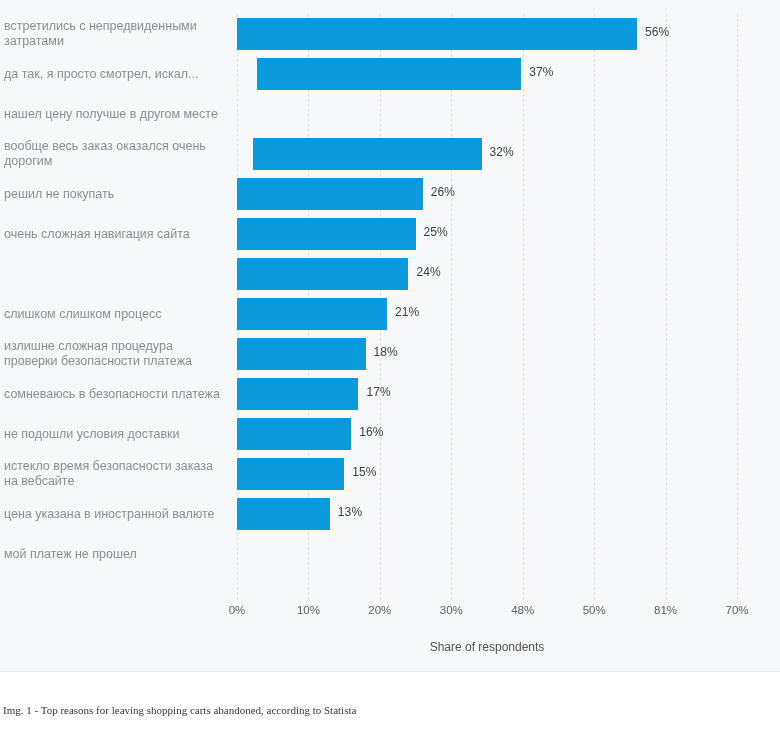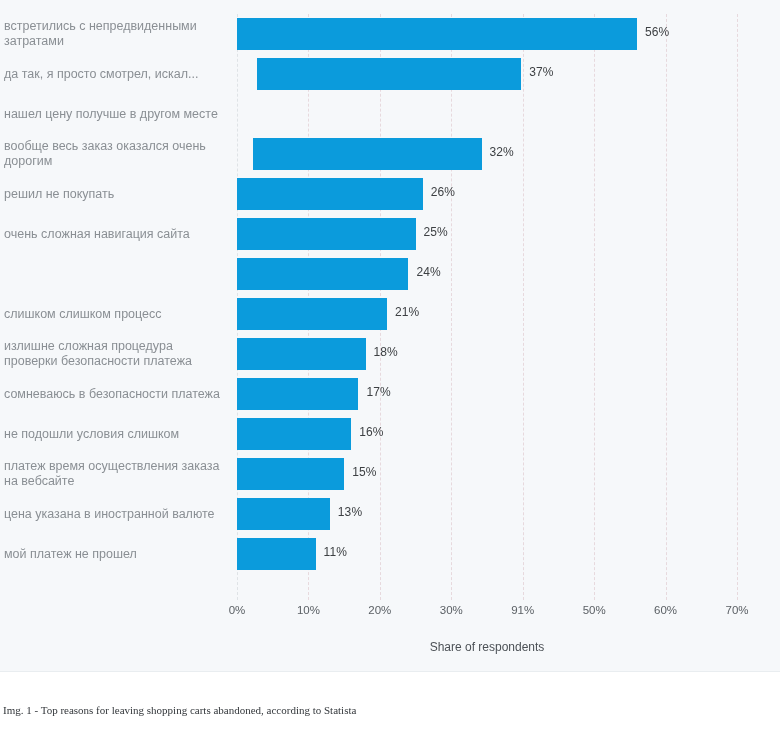--- a/index.html
+++ b/index.html
@@ -159,22 +159,22 @@
     <div id="labels">
         <div class="cat-label" style="top: 5px;">встретились с непредвиденными затратами</div>
         <div class="cat-label" style="top: 52.5px;">да так, я просто смотрел, искал...</div>
         <div class="cat-label" style="top: 92.5px;">нашел цену получше в другом месте</div>
         <div class="cat-label" style="top: 125px;">вообще весь заказ оказался очень дорогим</div>
         <div class="cat-label" style="top: 172.5px;">решил не покупать</div>
         <div class="cat-label" style="top: 212.5px;">очень сложная навигация сайта</div>
         <div class="cat-label" style="top: 292.5px;">слишком слишком процесс</div>
         <div class="cat-label" style="top: 325px;">излишне сложная процедура проверки безопасности платежа</div>
         <div class="cat-label" style="top: 372.5px;">сомневаюсь в безопасности платежа</div>
-        <div class="cat-label" style="top: 412.5px;">не подошли условия слишком</div>
-        <div class="cat-label" style="top: 445px;">платеж время осуществления заказа на вебсайте</div>
+        <div class="cat-label" style="top: 412.5px;">не подошли условия доставки</div>
+        <div class="cat-label" style="top: 445px;">истекло время безопасности заказа на вебсайте</div>
         <div class="cat-label" style="top: 492.5px;">цена указана в иностранной валюте</div>
         <div class="cat-label" style="top: 532.5px;">мой платеж не прошел</div>
       </div>
 
     <div id="plot-area">
       <div id="gridlines">
           <div class="gridline zero" style="left: 0px;"></div>
           <div class="gridline" style="left: 71.4286px;"></div>
           <div class="gridline" style="left: 142.857px;"></div>
           <div class="gridline" style="left: 214.286px;"></div>
@@ -225,35 +225,31 @@
             <div class="bar-value" style="left: 122.286px;">16%</div>
           </div>
           <div class="row" style="top: 440px;">
             <div class="bar" style="width: 107.143px; background: rgb(11, 155, 220);"></div>
             <div class="bar-value" style="left: 115.143px;">15%</div>
           </div>
           <div class="row" style="top: 480px;">
             <div class="bar" style="width: 92.8571px; background: rgb(11, 155, 220);"></div>
             <div class="bar-value" style="left: 100.857px;">13%</div>
           </div>
-          <div class="row" style="top: 520px;">
-            <div class="bar" style="width: 78.5714px; background: rgb(11, 155, 220);"></div>
-            <div class="bar-value" style="left: 86.5714px;">11%</div>
-          </div>
         </div>
     </div>
 
     <div id="xaxis">
         <div class="tick-label" style="left: 0px;">0%</div>
         <div class="tick-label" style="left: 71.4286px;">10%</div>
         <div class="tick-label" style="left: 142.857px;">20%</div>
         <div class="tick-label" style="left: 214.286px;">30%</div>
-        <div class="tick-label" style="left: 285.714px;">91%</div>
+        <div class="tick-label" style="left: 285.714px;">48%</div>
         <div class="tick-label" style="left: 357.143px;">50%</div>
-        <div class="tick-label" style="left: 428.571px;">60%</div>
+        <div class="tick-label" style="left: 428.571px;">81%</div>
         <div class="tick-label" style="left: 500px;">70%</div>
       </div>
     <div id="xaxis-title">Share of respondents</div>
 
   </div>
 
   <div id="caption">
     <div id="caption-text">Img. 1 - Top reasons for leaving shopping carts abandoned, according to Statista</div>
   </div>
 

